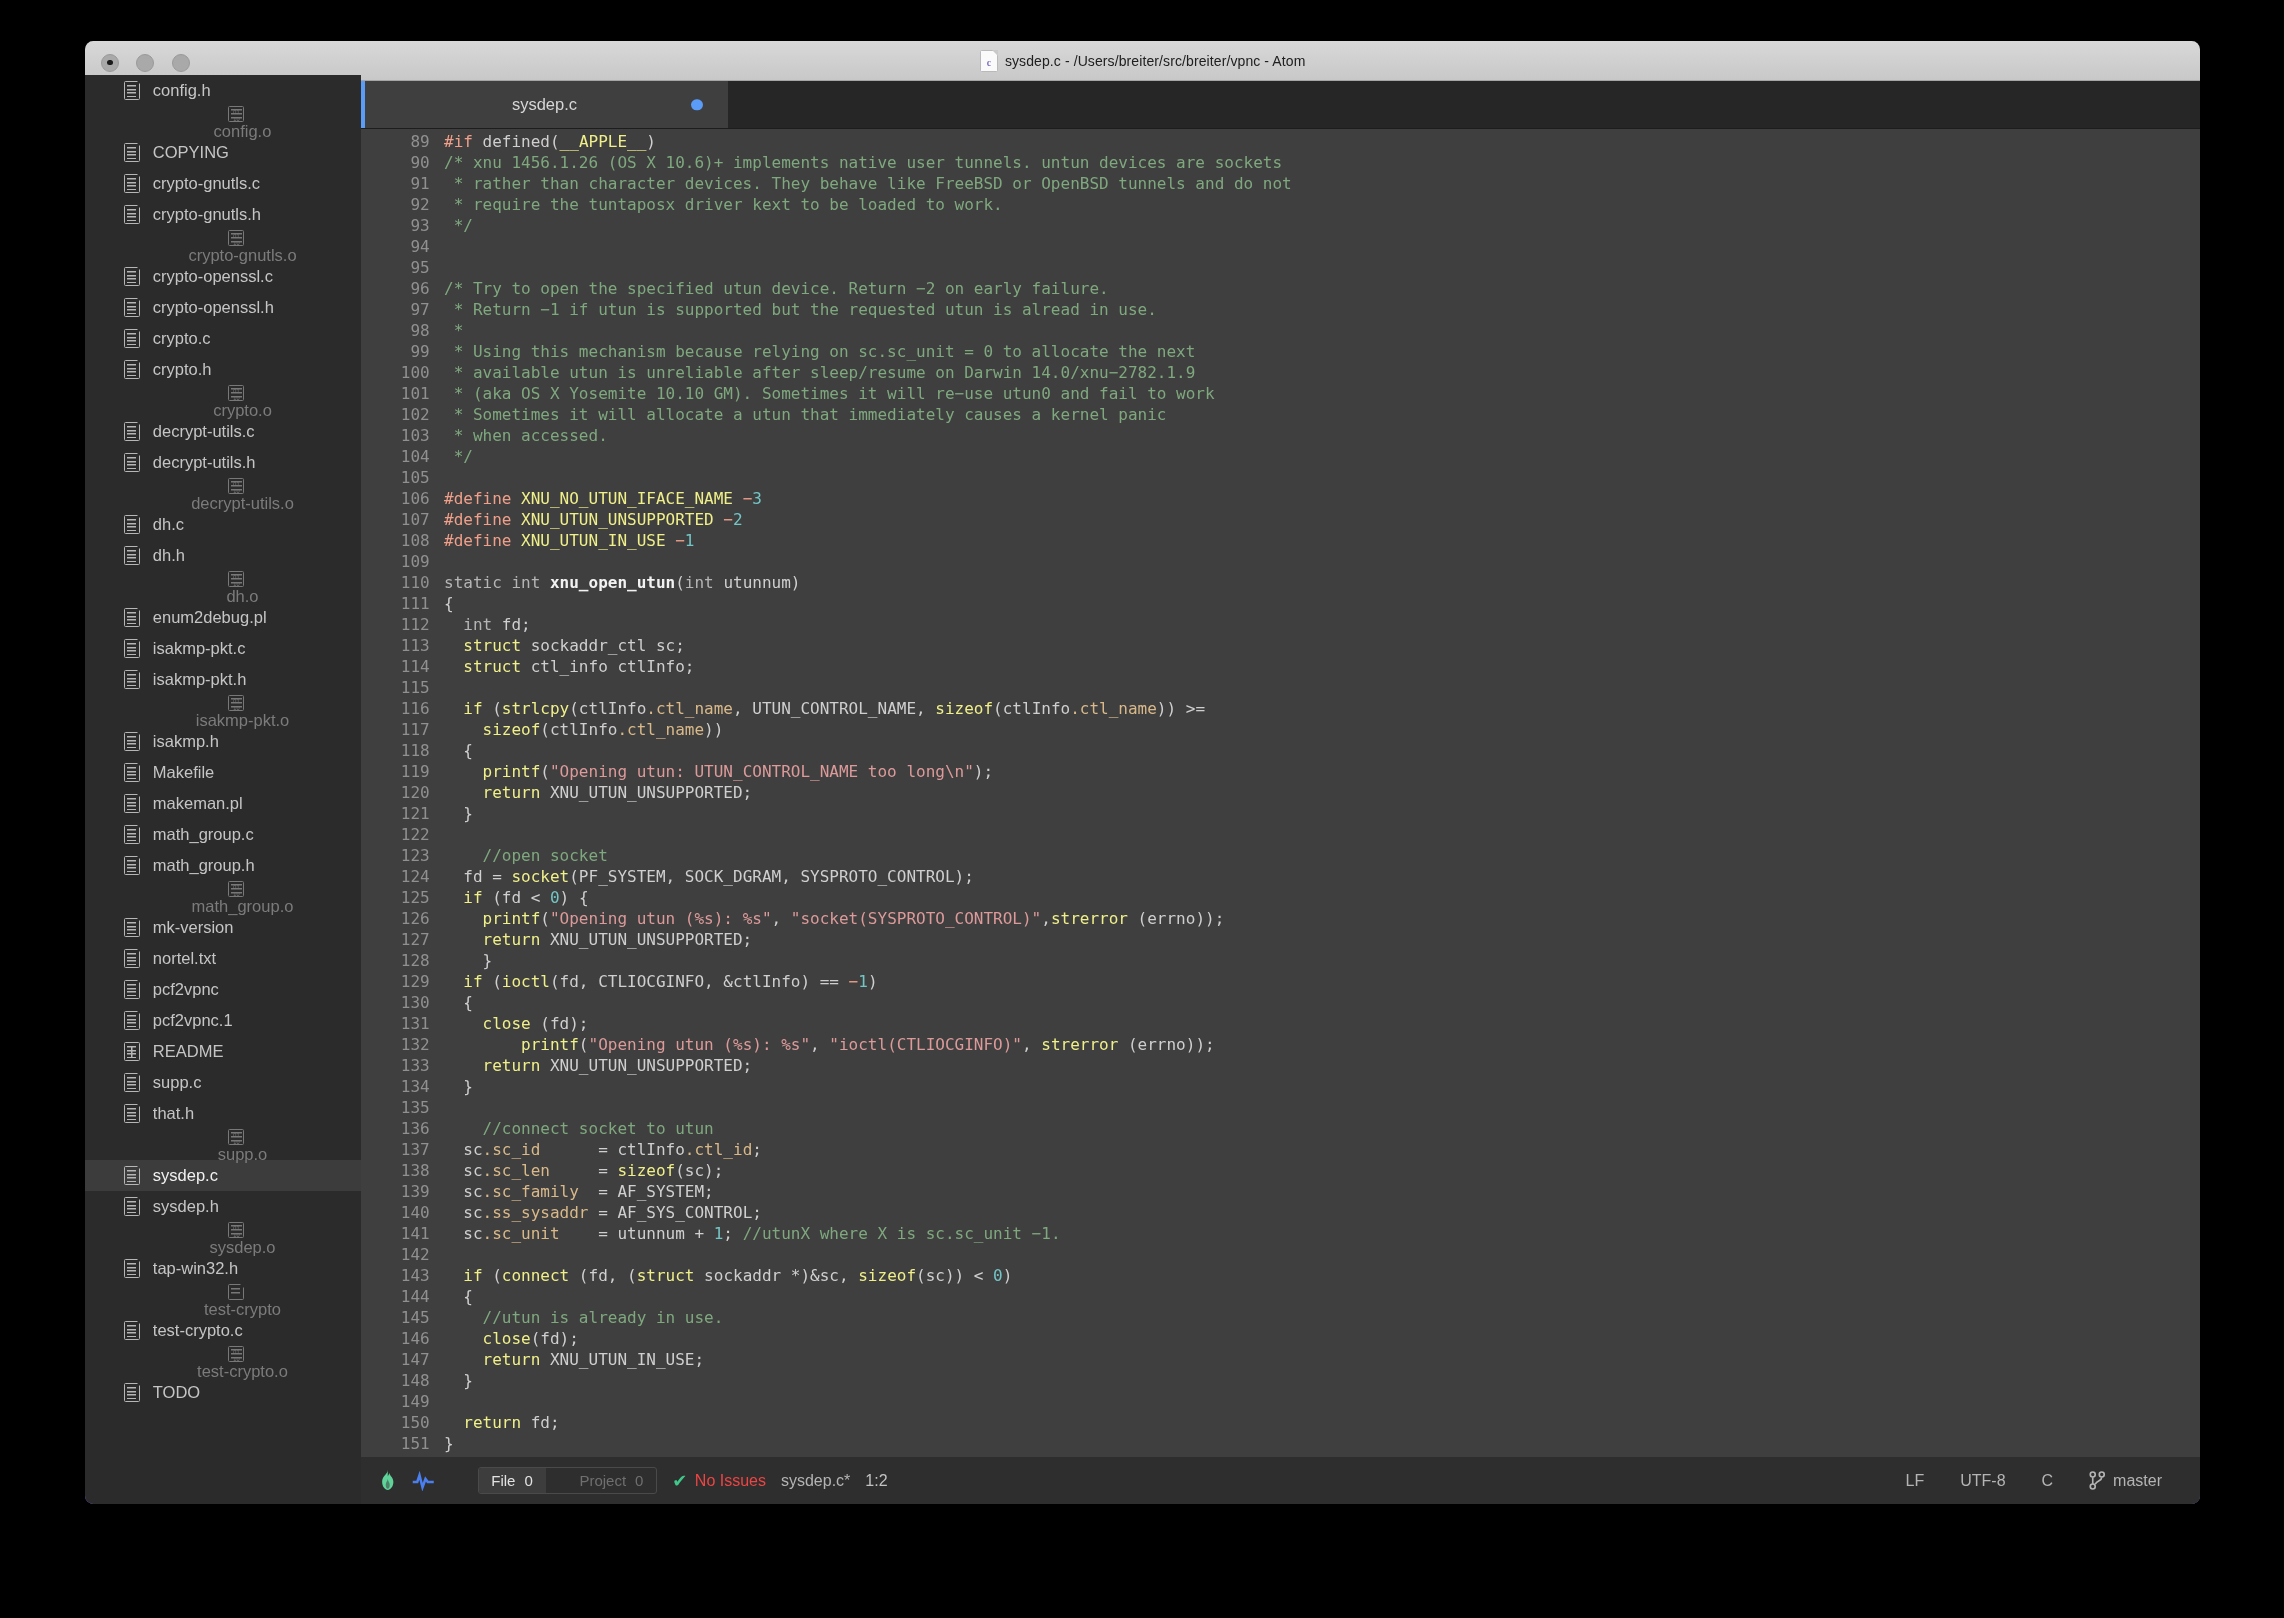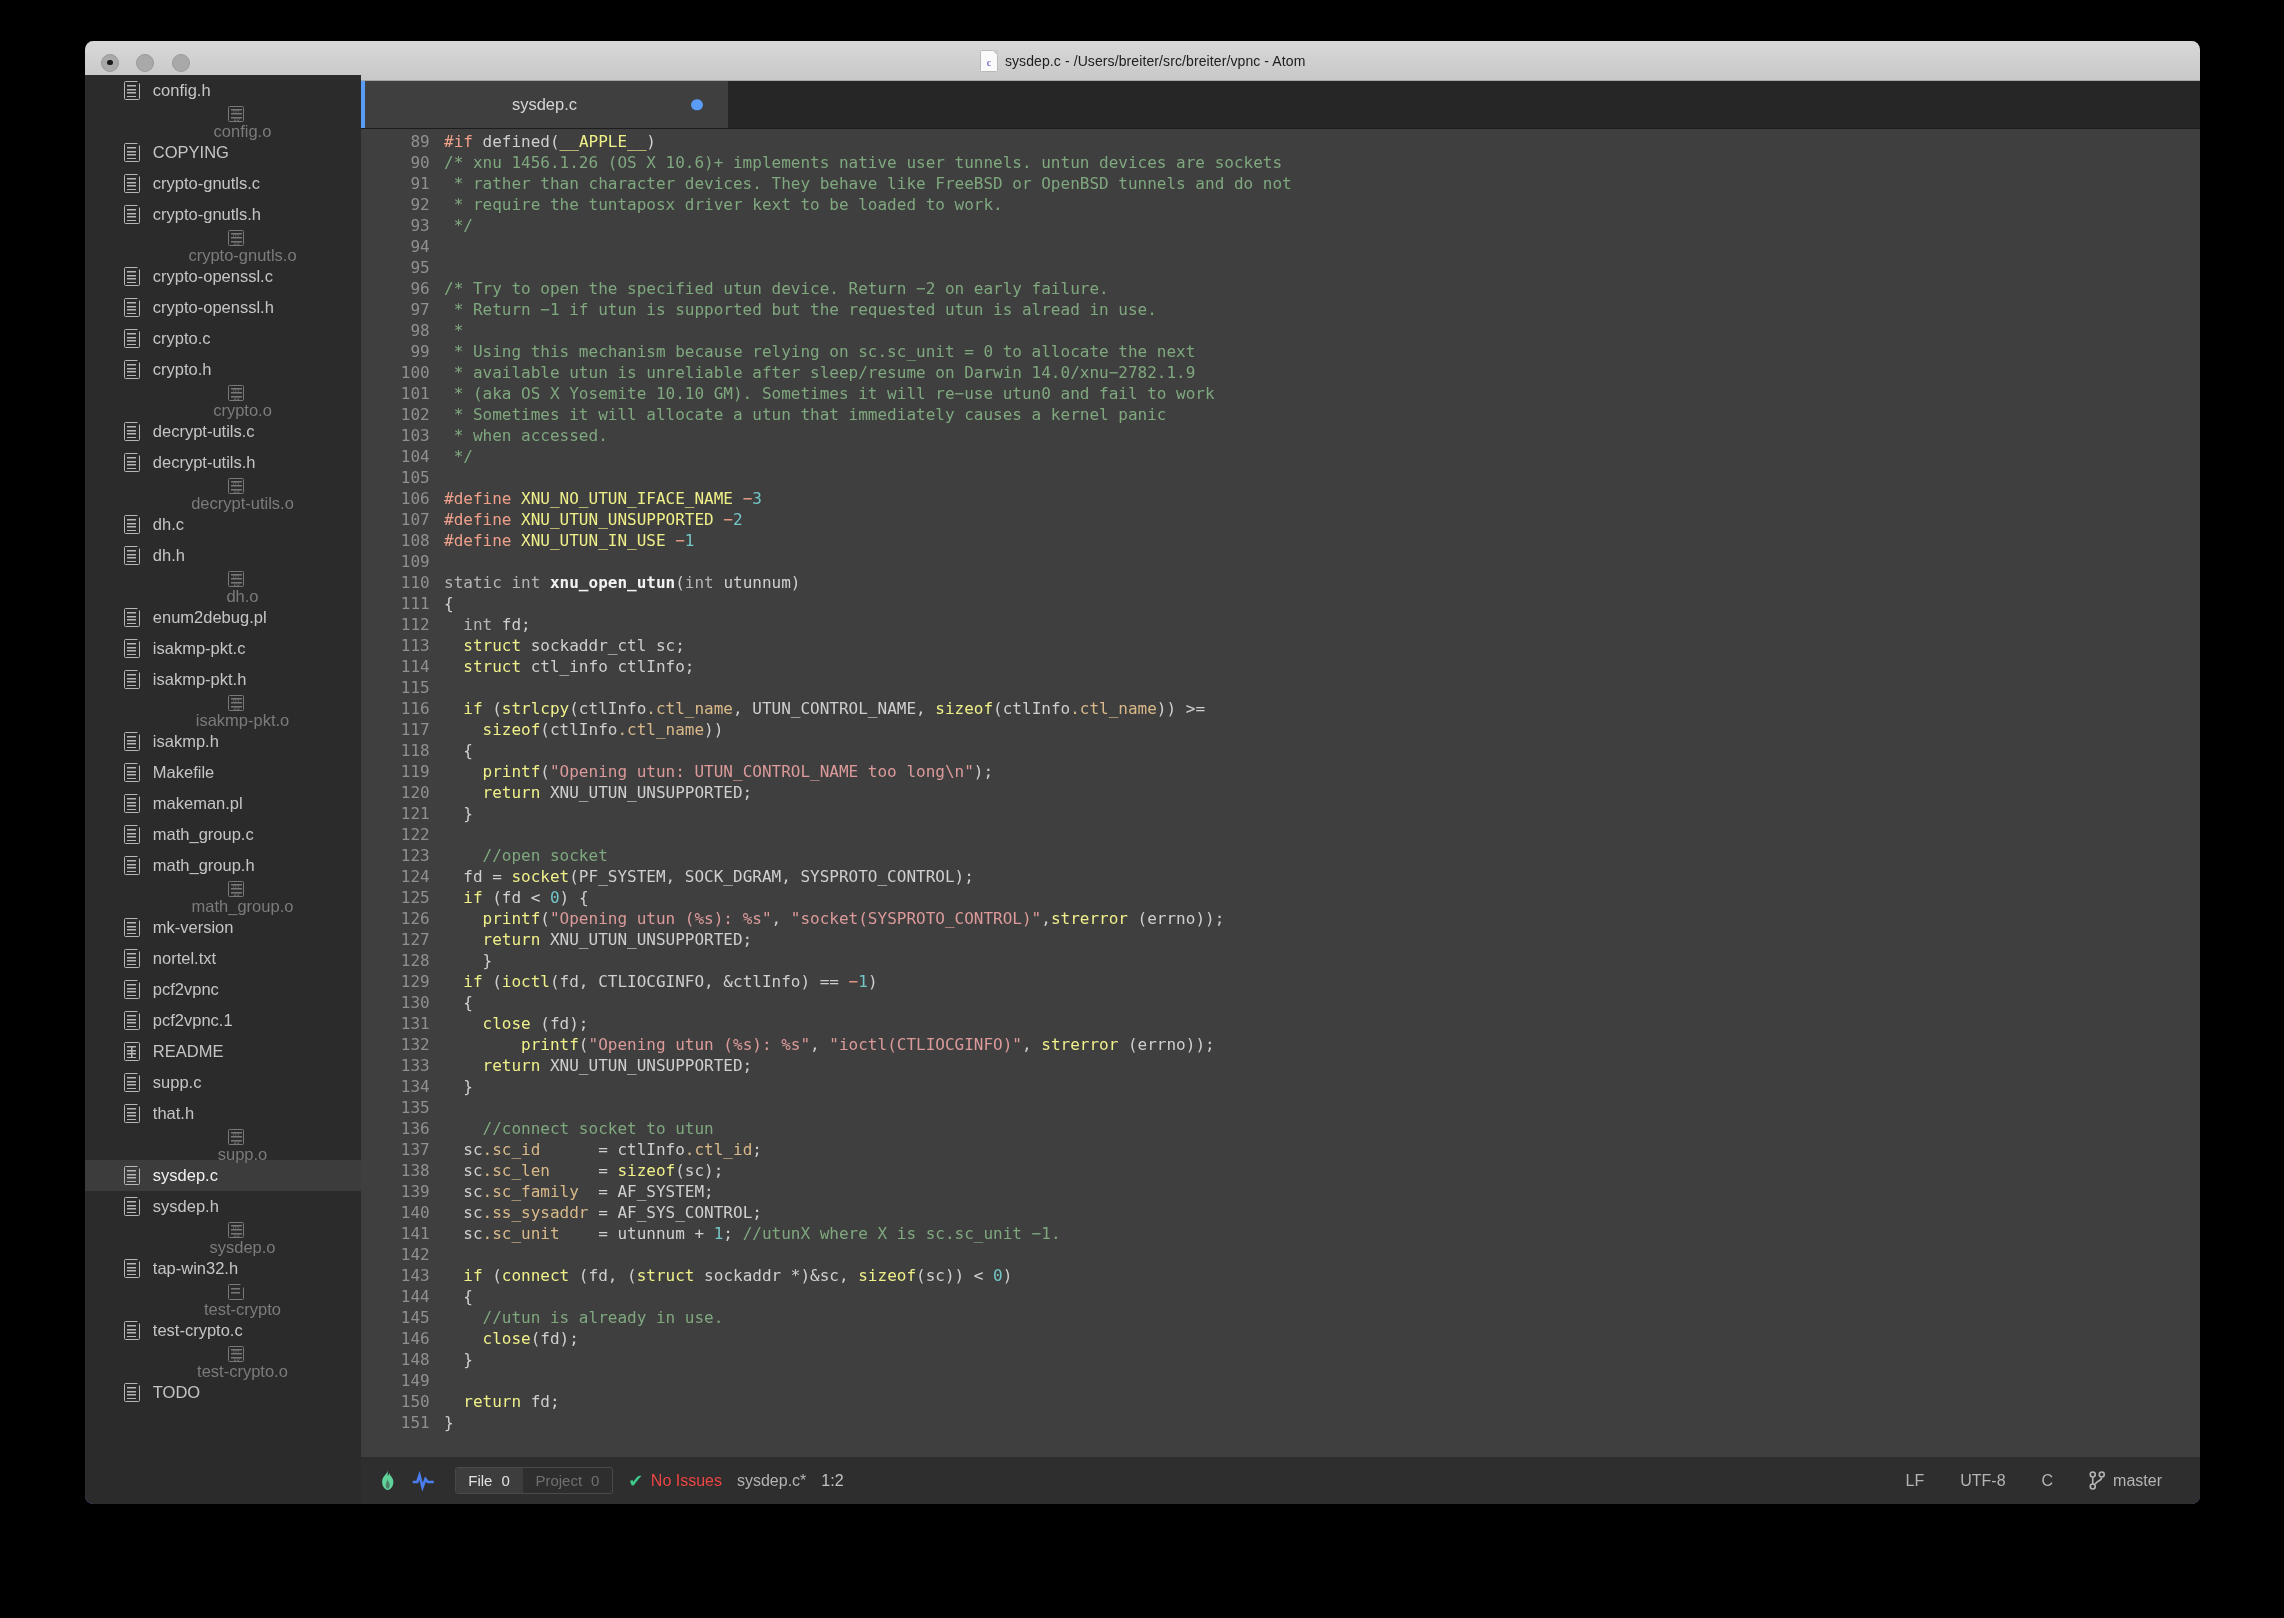--- a/index.html
+++ b/index.html
@@ -190,21 +190,21 @@
     position: absolute; left: 276px; right: 0; bottom: 0;
     height: 47px;
     background: #2e2e2e;
     display: flex; align-items: center;
     color: #b4b4b4; font-size: 16px;
     padding: 0 0 0 16.5px;
     box-sizing: border-box;
   }
   .sb-left { display: flex; align-items: center; gap: 15px; }
   .sb-right { margin-left: auto; display: flex; align-items: center; gap: 36px; padding-right: 38px; }
-  .seg-group { display: flex; border: 0.8px solid #4a4a4a; border-radius: 3px; overflow: hidden; margin-left: 5px; }
+  .seg-group { display: flex; border: 0.8px solid #4a4a4a; border-radius: 3px; overflow: hidden; margin-left: 28px; gap: 21px; }
   .seg { display: flex; align-items: center; gap: 9px; padding: 3.8px 12.8px; font-size: 15px; }
   .seg.active { background: #3d3d3d; color: #e2e2e2; }
   .seg.inactive { color: #6f6f6f; }
   .sb-item { display: flex; align-items: center; gap: 7.5px; }
   .no-issues { color: #ef4444; }
   .check { color: #3ec98a; font-size: 18px; }
   .cursor-pos { color: #c3c3c3; }
   .filename-status { color: #b4b4b4; }
   svg { display: block; }
 </style>
@@ -465,20 +465,21 @@
           <div class="codeline"><span class="ln">137</span><span class="code"><span class="c-punc">  sc</span><span class="c-mem">.sc_id</span><span class="c-punc">      = ctlInfo</span><span class="c-mem">.ctl_id</span><span class="c-punc">;</span></span></div>
           <div class="codeline"><span class="ln">138</span><span class="code"><span class="c-punc">  sc</span><span class="c-mem">.sc_len</span><span class="c-punc">     = </span><span class="c-key">sizeof</span><span class="c-punc">(sc);</span></span></div>
           <div class="codeline"><span class="ln">139</span><span class="code"><span class="c-punc">  sc</span><span class="c-mem">.sc_family</span><span class="c-punc">  = AF_SYSTEM;</span></span></div>
           <div class="codeline"><span class="ln">140</span><span class="code"><span class="c-punc">  sc</span><span class="c-mem">.ss_sysaddr</span><span class="c-punc"> = AF_SYS_CONTROL;</span></span></div>
           <div class="codeline"><span class="ln">141</span><span class="code"><span class="c-punc">  sc</span><span class="c-mem">.sc_unit</span><span class="c-punc">    = utunnum + </span><span class="c-num">1</span><span class="c-punc">; </span><span class="c-com">//utunX where X is sc.sc_unit −1.</span></span></div>
           <div class="codeline"><span class="ln">142</span><span class="code"></span></div>
           <div class="codeline"><span class="ln">143</span><span class="code"><span class="c-punc">  </span><span class="c-key">if</span><span class="c-punc"> (</span><span class="c-fn">connect</span><span class="c-punc"> (fd, (</span><span class="c-key">struct </span><span class="c-punc">sockaddr *)&amp;sc, </span><span class="c-key">sizeof</span><span class="c-punc">(sc)) &lt; </span><span class="c-num">0</span><span class="c-punc">)</span></span></div>
           <div class="codeline"><span class="ln">144</span><span class="code"><span class="c-punc">  {</span></span></div>
           <div class="codeline"><span class="ln">145</span><span class="code"><span class="c-punc">    </span><span class="c-com">//utun is already in use.</span></span></div>
           <div class="codeline"><span class="ln">146</span><span class="code"><span class="c-punc">    </span><span class="c-fn">close</span><span class="c-punc">(fd);</span></span></div>
+          <div class="codeline"><span class="ln">147</span><span class="code"><span class="c-punc">    </span><span class="c-key">return</span><span class="c-punc"> XNU_UTUN_IN_USE;</span></span></div>
           <div class="codeline"><span class="ln">148</span><span class="code"><span class="c-punc">  }</span></span></div>
           <div class="codeline"><span class="ln">149</span><span class="code"></span></div>
           <div class="codeline"><span class="ln">150</span><span class="code"><span class="c-punc">  </span><span class="c-key">return</span><span class="c-punc"> fd;</span></span></div>
           <div class="codeline"><span class="ln">151</span><span class="code"><span class="c-punc">}</span></span></div>
         </div>
     </div>
   </div>
 
   <div id="statusbar">
     <div class="sb-left">

